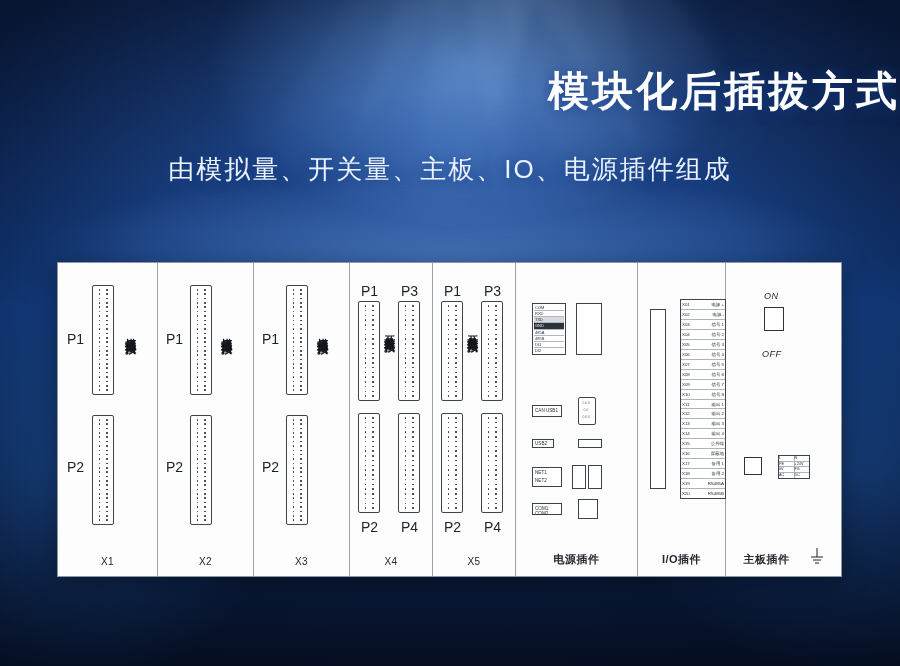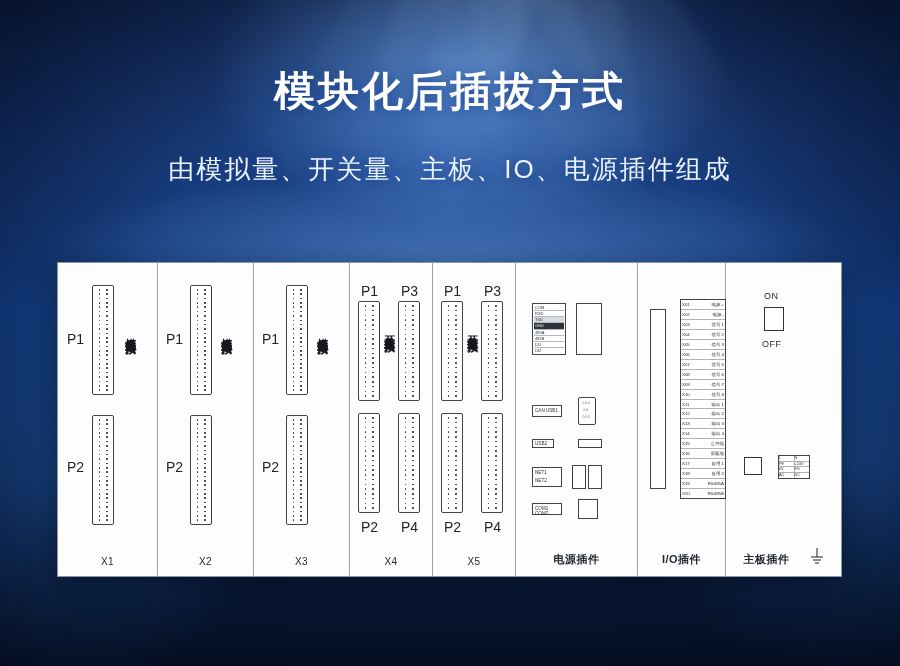--- a/index.html
+++ b/index.html
@@ -32,21 +32,21 @@
     background:radial-gradient(ellipse 600px 120px at 50% 50%, rgba(150,200,255,.30), rgba(150,200,255,0) 70%);
     filter:blur(4px);
   }
   .vignette{
     position:absolute;inset:0;
     background:radial-gradient(ellipse 760px 520px at 50% 45%, rgba(0,0,0,0) 40%, rgba(2,8,24,.55) 100%);
   }
 
   
   .title{
-    position:absolute;left:0;right:0;top:64px;text-align:center;
+    position:absolute;left:0;right:0;top:64px;text-align:right;
     color:#ffffff;font-size:41px;font-weight:bold;letter-spacing:3px;
     text-shadow:0 2px 14px rgba(20,60,140,.85);
   }
   .subtitle{
     position:absolute;left:0;right:0;top:152px;text-align:center;
     color:#eaf3ff;font-size:26px;letter-spacing:2px;
     text-shadow:0 2px 10px rgba(20,60,140,.7);
   }
 
   
@@ -109,21 +109,21 @@
   .iorow:last-child{border-bottom:none;}
   .iorow .n{width:9px;}
   .iorow .t{flex:1;text-align:right;padding-right:1px;}
 
   .iobar{position:absolute;border:1px solid #3d434d;background:#fff;box-sizing:border-box;}
 
   
   .sw{
     position:absolute;border:1px solid #2f343c;background:#fff;box-sizing:border-box;
   }
-  .onoff{position:absolute;font-size:9px;color:#1d2128;letter-spacing:.5px;}
+  .onoff{position:absolute;font-size:9px;color:#1d2128;letter-spacing:.5px;font-style:italic;}
   .gnd{position:absolute;}
   .pwrgrid{position:absolute;border:1px solid #3d434d;background:#fff;box-sizing:border-box;}
   .pwrgrid .pr{display:flex;border-bottom:1px solid #aeb4bd;height:25%;box-sizing:border-box;}
   .pwrgrid .pr:last-child{border-bottom:none;}
   .pwrgrid .pc{flex:1;border-right:1px solid #aeb4bd;font-size:3.8px;color:#2a2e36;box-sizing:border-box;}
   .pwrgrid .pc:last-child{border-right:none;}
 </style>
 </head>
 <body>
 
@@ -1599,21 +1599,21 @@
           <span class="n">X20</span>
           <span class="t">RS485B</span>
         </div>
     </div>
     <div class="slot-label big">I/O插件</div>
   </div>
 
   <div class="slot" style="width:103px;">
     <div class="onoff" style="left:38px;top:28px;">ON</div>
     <div class="sw" style="left:38px;top:44px;width:20px;height:24px;"></div>
-    <div class="onoff" style="left:36px;top:76px;">OFF</div>
+    <div class="onoff" style="left:36px;top:86px;">OFF</div>
 
     <div class="sw" style="left:18px;top:194px;width:18px;height:18px;"></div>
 
     <div class="pwrgrid" style="left:52px;top:192px;width:32px;height:24px;">
       <div class="pr">
           <div class="pc">L</div>
           <div class="pc">N</div>
         </div>
       <div class="pr">
           <div class="pc">PE</div>

